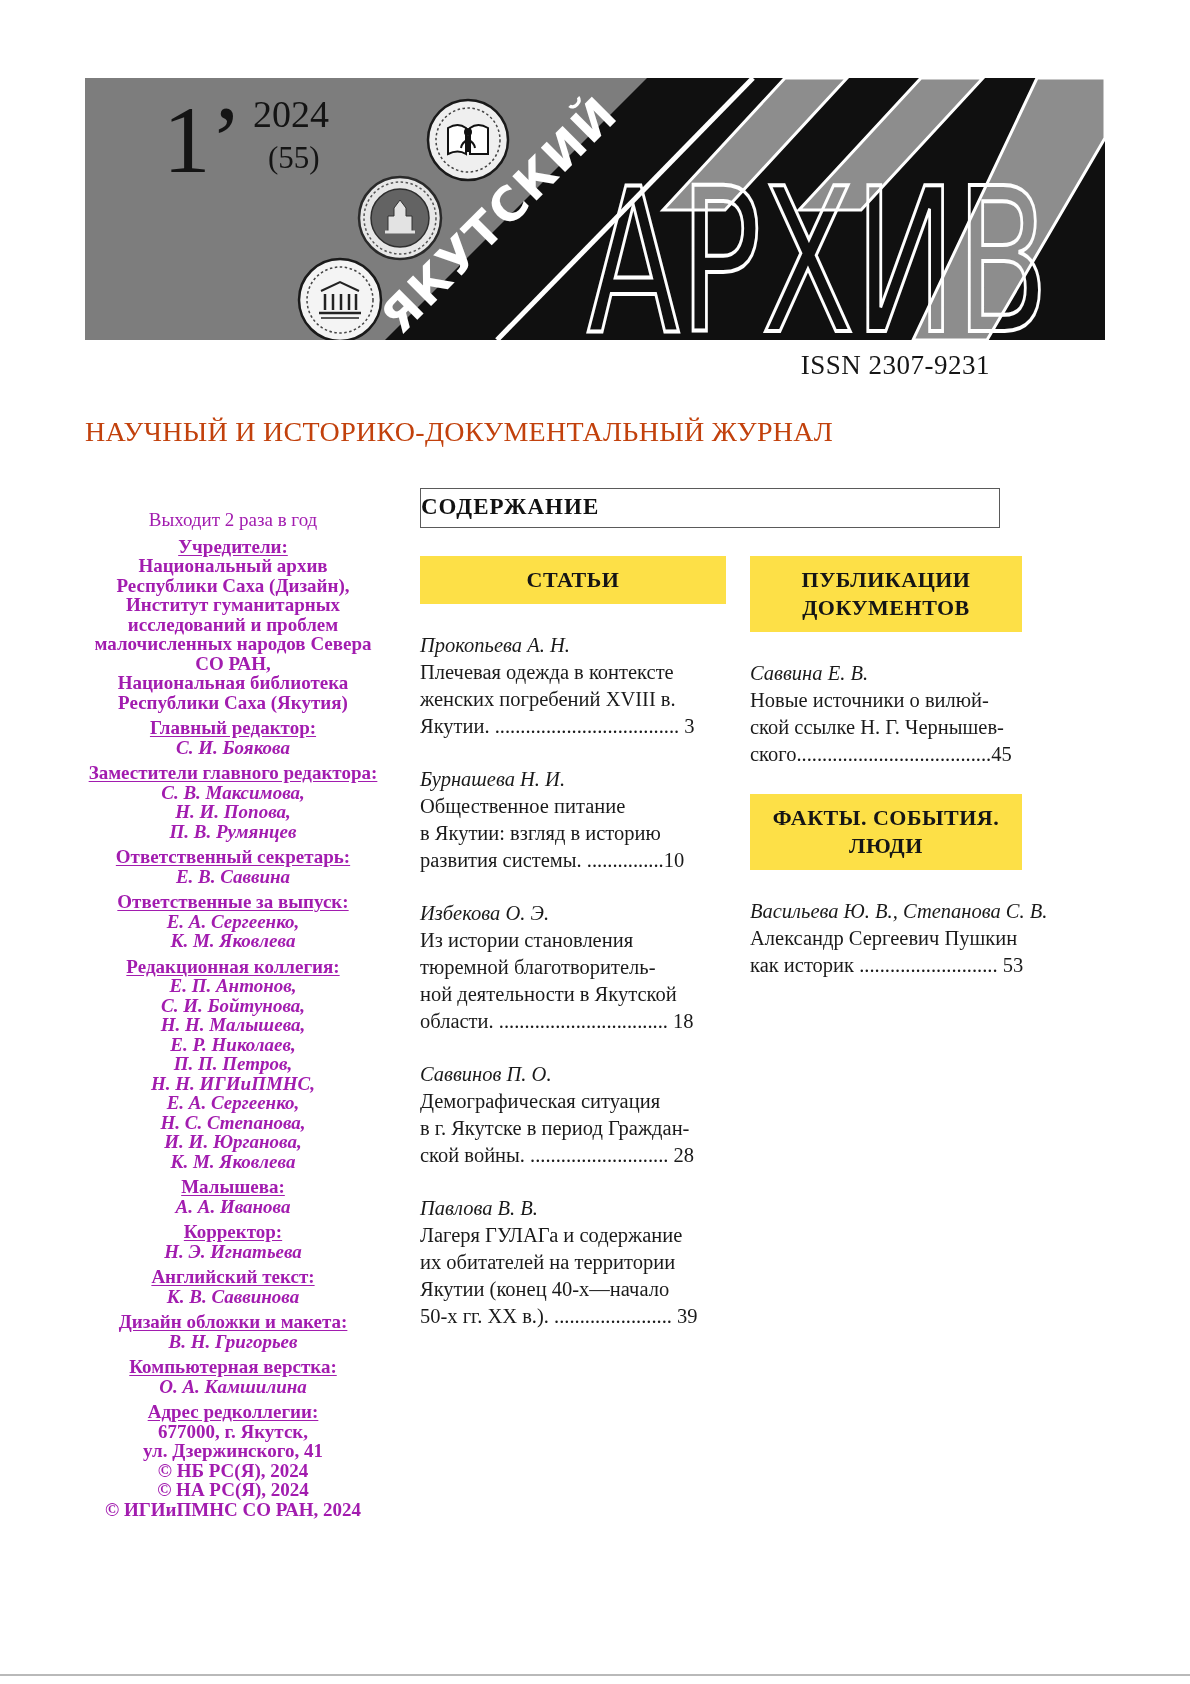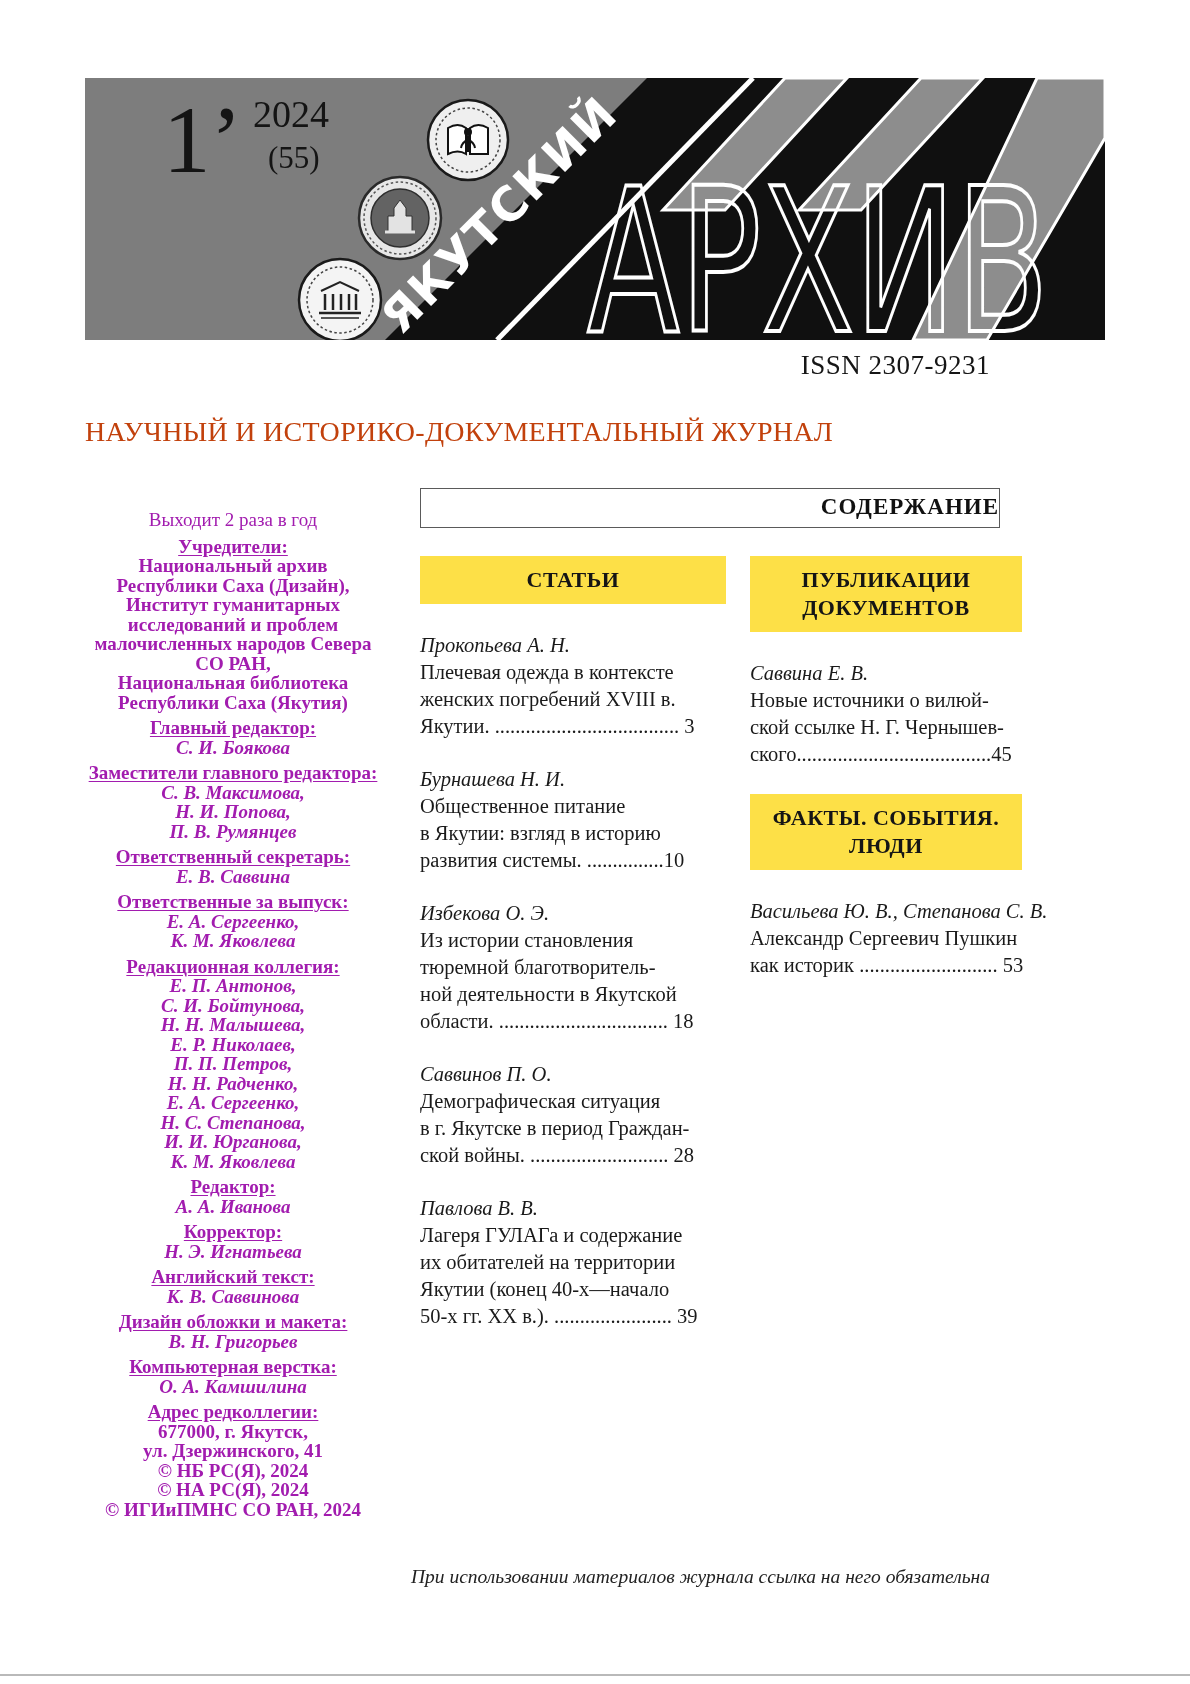--- a/index.html
+++ b/index.html
@@ -23,21 +23,21 @@
     position:absolute; left:85px; top:486px; width:296px;
     text-align:center; font-size:19px; line-height:19.5px; color:#a21caf;margin-top:24px;
   }
   .m-freq { margin-bottom:7px; }
   .m-section { margin-bottom:6px;font-weight:bold; }
   .m-heading { text-decoration:underline; text-underline-offset:2px; }
   .m-line.it { font-style:italic; }
   
   .contents { position:absolute; left:420px; top:488px; width:620px; }
   .toc-title-box {
-    width:578px; border:1.5px solid #5a5a5a; text-align:right;
+    width:578px; border:1.5px solid #5a5a5a; text-align:left;
     font-size:23px; font-weight:bold; letter-spacing:1px; padding:5px 0 7px 0;
     margin-bottom:28px; color:#111;
   }
   .toc-columns { display:flex; gap:24px; align-items:flex-start; }
   .toc-col { flex:none; }
   .toc-col.left  { width:306px; }
   .toc-col.right { width:272px; }
   .section-header {
     background:#fde047; text-align:center; font-weight:bold; font-size:22px;
     line-height:28px; padding:10px 4px; margin-bottom:28px; color:#151515;
@@ -143,28 +143,28 @@
         <div class="m-line it">Е. А. Сергеенко,</div>
         <div class="m-line it">К. М. Яковлева</div>
       </div>
       <div class="m-section">
         <div class="m-heading">Редакционная коллегия:</div>
         <div class="m-line it">Е. П. Антонов,</div>
         <div class="m-line it">С. И. Бойтунова,</div>
         <div class="m-line it">Н. Н. Малышева,</div>
         <div class="m-line it">Е. Р. Николаев,</div>
         <div class="m-line it">П. П. Петров,</div>
-        <div class="m-line it">Н. Н. Радченко,</div>
+        <div class="m-line it">Н. Н. ИГИиПМНС,</div>
         <div class="m-line it">Е. А. Сергеенко,</div>
         <div class="m-line it">Н. С. Степанова,</div>
         <div class="m-line it">И. И. Юрганова,</div>
         <div class="m-line it">К. М. Яковлева</div>
       </div>
       <div class="m-section">
-        <div class="m-heading">Редактор:</div>
+        <div class="m-heading">Малышева:</div>
         <div class="m-line it">А. А. Иванова</div>
       </div>
       <div class="m-section">
         <div class="m-heading">Корректор:</div>
         <div class="m-line it">Н. Э. Игнатьева</div>
       </div>
       <div class="m-section">
         <div class="m-heading">Английский текст:</div>
         <div class="m-line it">К. В. Саввинова</div>
       </div>
@@ -243,16 +243,15 @@
           </div>
           <div class="entry">
             <div class="authors">Васильева Ю. В., Степанова С. В.</div>
             <div class="line">Александр Сергеевич Пушкин</div>
             <div class="line">как историк ........................... 53</div>
           </div>
         </div>
     </div>
   </div>
 
-  <div class="footer-note">При использовании материалов журнала ссылка на него обязательна</div>
   <div class="bottom-rule"></div>
 
 </div>
 
 </body></html>

